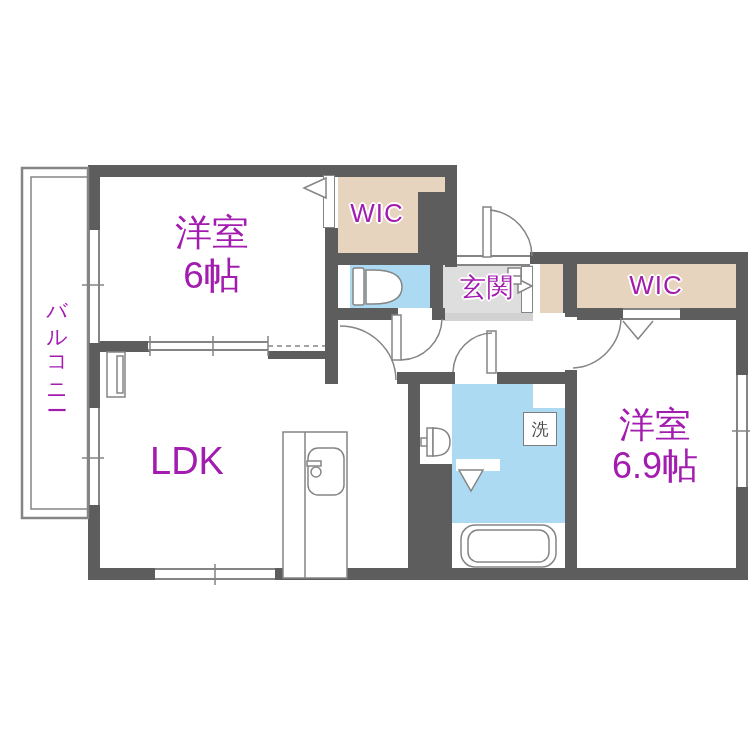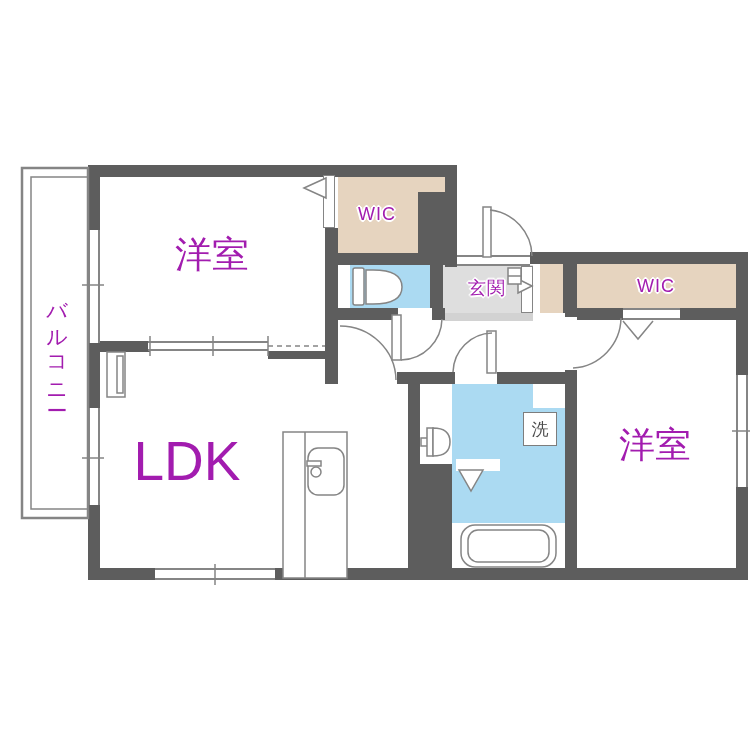--- a/index.html
+++ b/index.html
@@ -12,22 +12,22 @@
   .fill-entry{background:var(--entry,#dedede);}
   .fill-step{background:var(--step,#d2d2d2);}
   .white{background:#fff;position:absolute;}
   .window-v{position:absolute;background:#fff;border-left:2px solid var(--line,#858585);border-right:2px solid var(--line,#858585);box-sizing:border-box;}
   .window-h{position:absolute;background:#fff;border-top:2px solid var(--line,#858585);border-bottom:2px solid var(--line,#858585);box-sizing:border-box;}
   .panel{position:absolute;background:#fff;border:1.5px solid var(--line,#858585);box-sizing:border-box;}
   .label{position:absolute;transform:translate(-50%,-50%);color:#a21caf;text-align:center;
          white-space:nowrap;line-height:1.15;
          text-shadow:-2px 0 #fff,2px 0 #fff,0 -2px #fff,0 2px #fff,-1px -1px #fff,1px 1px #fff,1px -1px #fff,-1px 1px #fff;}
   .lbl-room{font-size:37px;}
-  .lbl-ldk{font-size:55px;text-align:center;}
-  .lbl-small{font-size:18px;letter-spacing:1px;}
+  .lbl-ldk{font-size:38px;text-align:center;}
+  .lbl-small{font-size:26px;letter-spacing:1px;}
   .lbl-vert{writing-mode:vertical-rl;font-size:21px;letter-spacing:4px;transform:translate(-50%,-50%);}
   .lbl-wash{font-size:17px;letter-spacing:0;}
   .washerbox{position:absolute;background:#fff;border:1.5px solid #7d7d7d;box-sizing:border-box;
              display:flex;align-items:center;justify-content:center;}
   svg{position:absolute;left:0;top:0;}
 </style>
 </head>
 <body>
 
 <div class="canvas">
@@ -164,24 +164,26 @@
     </g>
   </svg>
 
   <div class="washerbox" style="left:523px;top:412px;width:34px;height:34px;">
     <span class="lbl-wash" style="color:#4a4a4a;">洗</span>
   </div>
 
   <div class="label lbl-vert" style="left:57px;top:345px;">バルコニー</div>
   <div class="label lbl-room" style="left:212px;top:255px;">
     <div>洋室</div>
+    <div>6帖</div>
   </div>
   <div class="label lbl-ldk" style="left:187px;top:462px;">
     <div>LDK</div>
   </div>
   <div class="label lbl-room" style="left:655px;top:445px;font-size:36px;">
     <div>洋室</div>
+    <div>6.9帖</div>
   </div>
   <div class="label lbl-small" style="left:377px;top:214px;">WIC</div>
   <div class="label lbl-small" style="left:656px;top:286px;">WIC</div>
   <div class="label lbl-small" style="left:487px;top:288px;">玄関</div>
 
 </div>
 
 </body></html>

